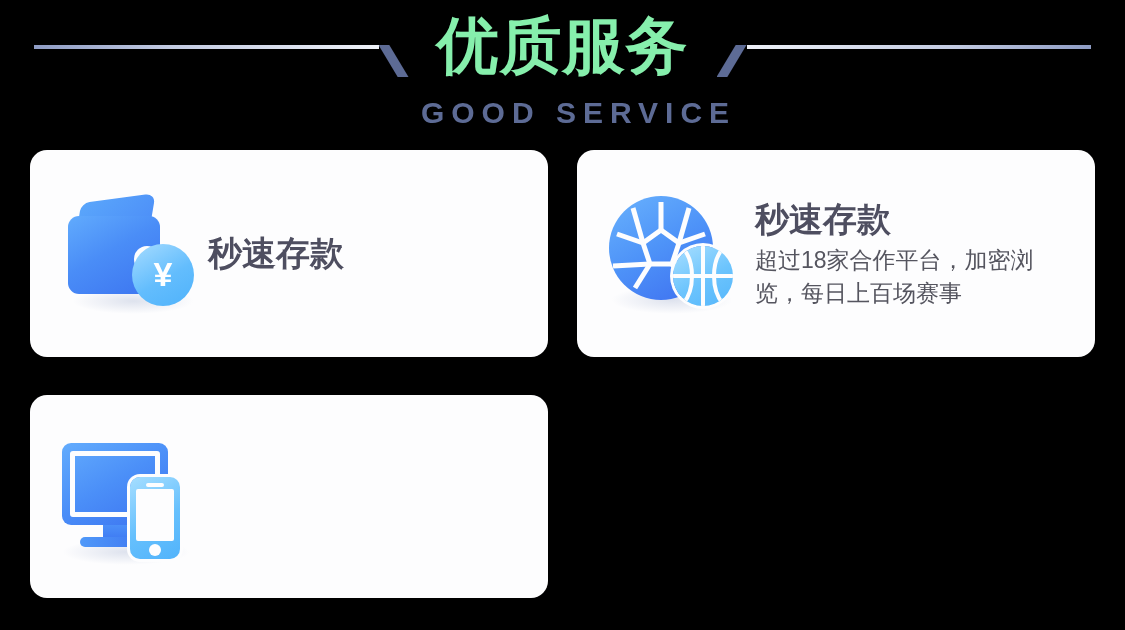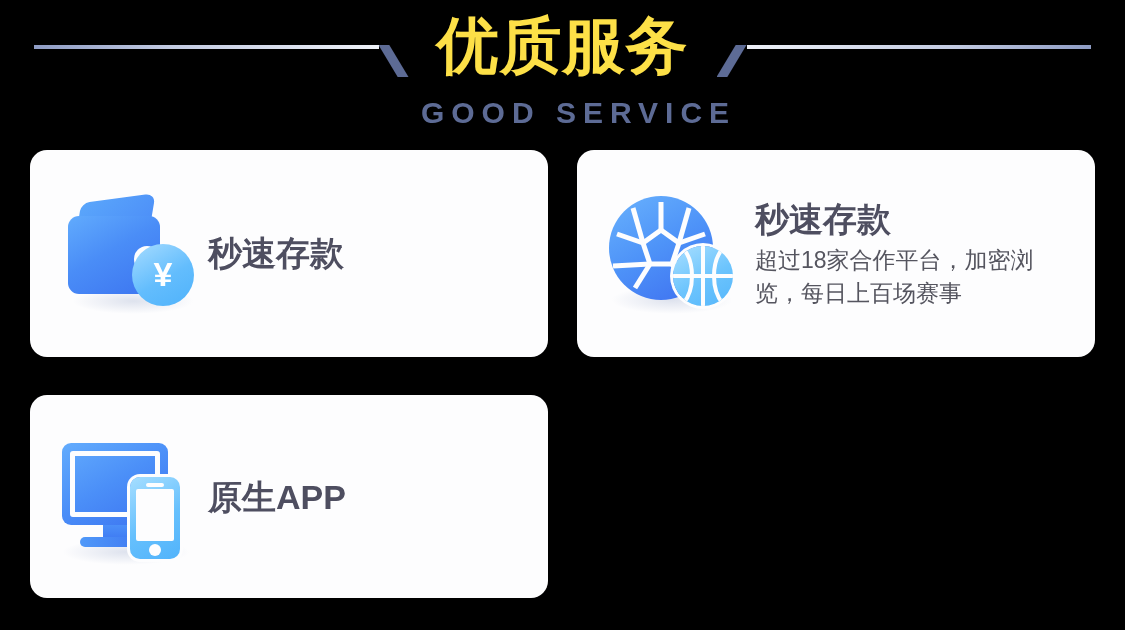--- a/index.html
+++ b/index.html
@@ -49,21 +49,21 @@
   }
 
   .title-block {
     position:relative; z-index:3;
     text-align:center;
     flex:0 0 auto;
     padding:0 4px;
   }
   .title-cn {
     font-size:62px; line-height:72px; font-weight:bold;
-    color:#fde047; letter-spacing:1px;
+    color:#86efac; letter-spacing:1px;
     white-space:nowrap;
   }
   .title-en {
     position:absolute; left:16px; top:96px; width:1125px;
     text-align:center;
     font-size:30px; line-height:34px; font-weight:bold;
     color:#5d6b95; letter-spacing:7px;
   }
 
   
@@ -307,18 +307,17 @@
         <div class="dv-mon"></div>
         <div class="dv-screen"></div>
         <div class="dv-neck"></div>
         <div class="dv-base"></div>
         <div class="dv-phone"></div>
         <div class="dv-ph-screen"></div>
         <div class="dv-ph-spk"></div>
         <div class="dv-ph-btn"></div>
       </div>
       <div class="card-text">
-        <div class="card-title">原生APP</div>
       </div>
     </div>
 
   </div>
 </div>
 
 </body></html>

